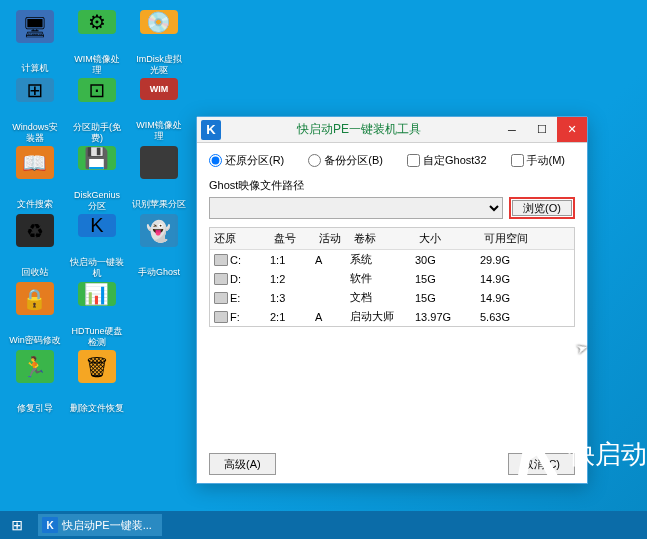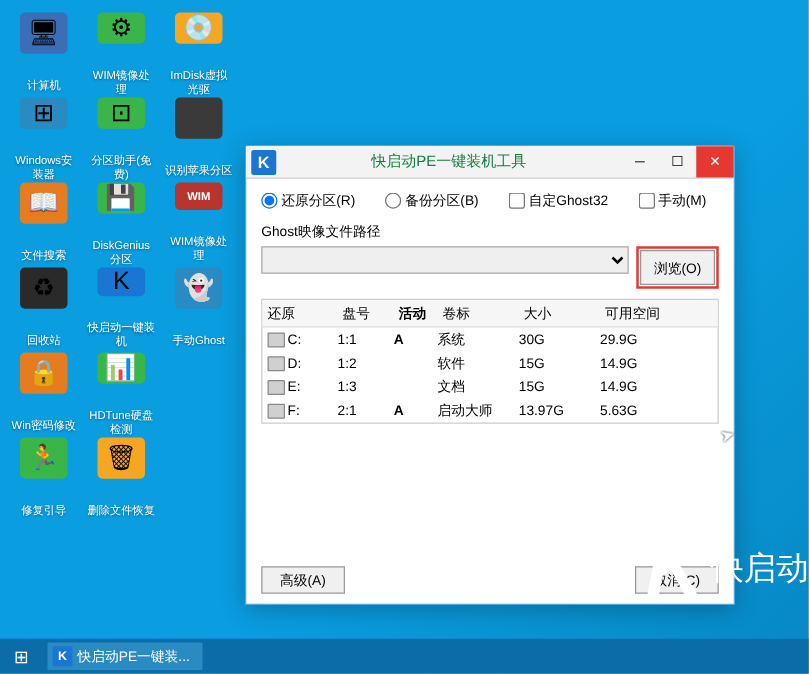--- a/index.html
+++ b/index.html
@@ -21,29 +21,29 @@
 
 .body-area { padding: 10px 12px 8px; flex: 1; display: flex; flex-direction: column; font-size: 11px; }
 .radio-row { display: flex; gap: 24px; align-items: center; margin-bottom: 10px; }
 .radio-row label { display: flex; align-items: center; gap: 3px; }
 .radio-row input { margin: 0; }
 
 .path-label { margin-bottom: 4px; }
 .path-row { display: flex; gap: 6px; margin-bottom: 8px; }
 .path-row select { flex: 1; height: 22px; font-size: 11px; border: 1px solid #aaa; }
 .browse-wrap { border: 2px solid #e53833; padding: 1px; }
-.browse-btn { height: 28px; padding: 0 10px; font-size: 11px; background: #f0f0f0; border: 1px solid #999; cursor: pointer; }
+.browse-btn { height: 16px; padding: 0 10px; font-size: 11px; background: #f0f0f0; border: 1px solid #999; cursor: pointer; }
 
 .table { border: 1px solid #ccc; }
 .thead { display: flex; background: #f6f6f6; border-bottom: 1px solid #ddd; }
 .thead div { padding: 3px 4px; font-size: 11px; }
 .trow { display: flex; align-items: center; padding: 2px 0; }
 .c-drive { width: 60px; padding-left: 4px; display: flex; align-items: center; gap: 2px; }
 .c-slot { width: 45px; }
-.c-act { width: 35px; font-weight: bold; }
+.c-act { width: 35px; }
 .c-vol { width: 65px; }
 .c-size { width: 65px; }
 .c-free { flex: 1; }
 .drive-ico { width: 14px; height: 12px; background: #d0d0d0; border-radius: 1px; border: 1px solid #888; }
 
 .btn-row { margin-top: auto; display: flex; gap: 8px; padding-top: 8px; }
 .btn-row .spacer { flex: 1; }
 .dlg-btn { height: 22px; padding: 0 14px; font-size: 11px; background: #f0f0f0; border: 1px solid #999; cursor: pointer; }
 
 .brand { position: absolute; right: 0; bottom: 48px; display: flex; align-items: center; color: #fff; }
@@ -109,26 +109,26 @@
       </div>
       <div class="desktop-icon">
         <div class="di-img" style="background: rgb(245, 166, 35);">🗑</div>
         <div class="di-label">删除文件恢复</div>
       </div>
       <div class="desktop-icon">
         <div class="di-img" style="background: rgb(245, 166, 35);">💿</div>
         <div class="di-label">ImDisk虚拟光驱</div>
       </div>
       <div class="desktop-icon">
+        <div class="di-img" style="background: rgb(184, 53, 47); font-size: 9px; font-weight: bold; color: rgb(255, 255, 255);">WIM</div>
+        <div class="di-label">WIM镜像处理</div>
+      </div>
+      <div class="desktop-icon">
         <div class="di-img" style="background: rgb(58, 58, 58);"></div>
         <div class="di-label">识别苹果分区</div>
-      </div>
-      <div class="desktop-icon">
-        <div class="di-img" style="background: rgb(184, 53, 47); font-size: 9px; font-weight: bold; color: rgb(255, 255, 255);">WIM</div>
-        <div class="di-label">WIM镜像处理</div>
       </div>
       <div class="desktop-icon">
         <div class="di-img" style="background: rgb(42, 138, 194);">👻</div>
         <div class="di-label">手动Ghost</div>
       </div>
     </div>
 
   <div class="window">
     <div class="titlebar">
       <div class="title-icon">K</div>

